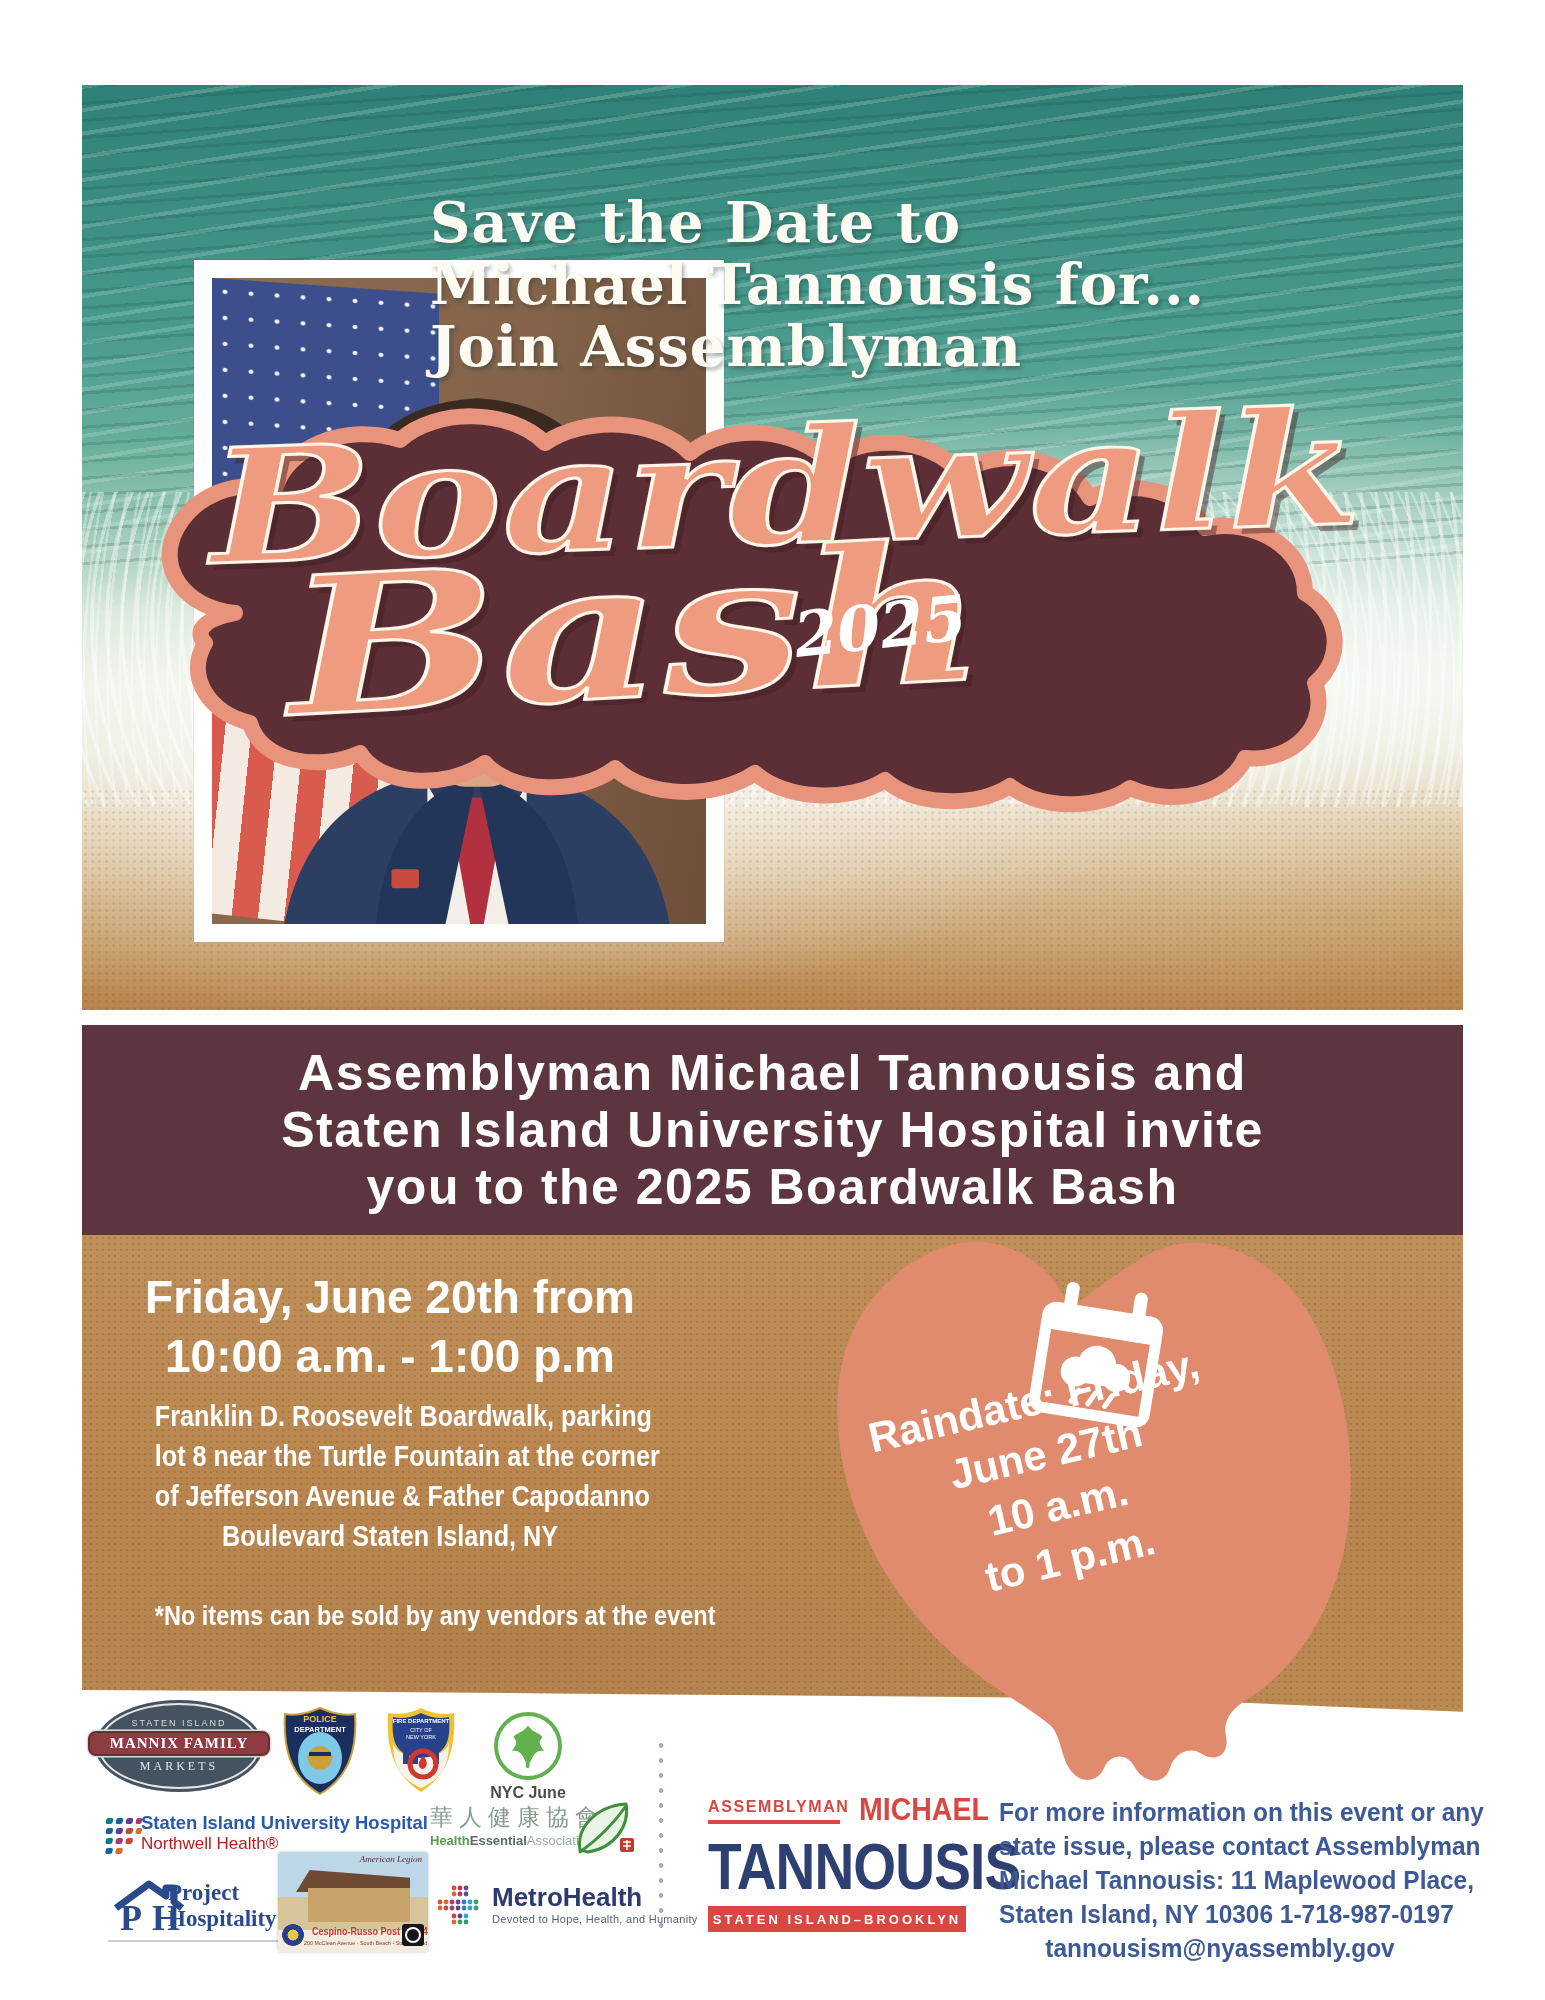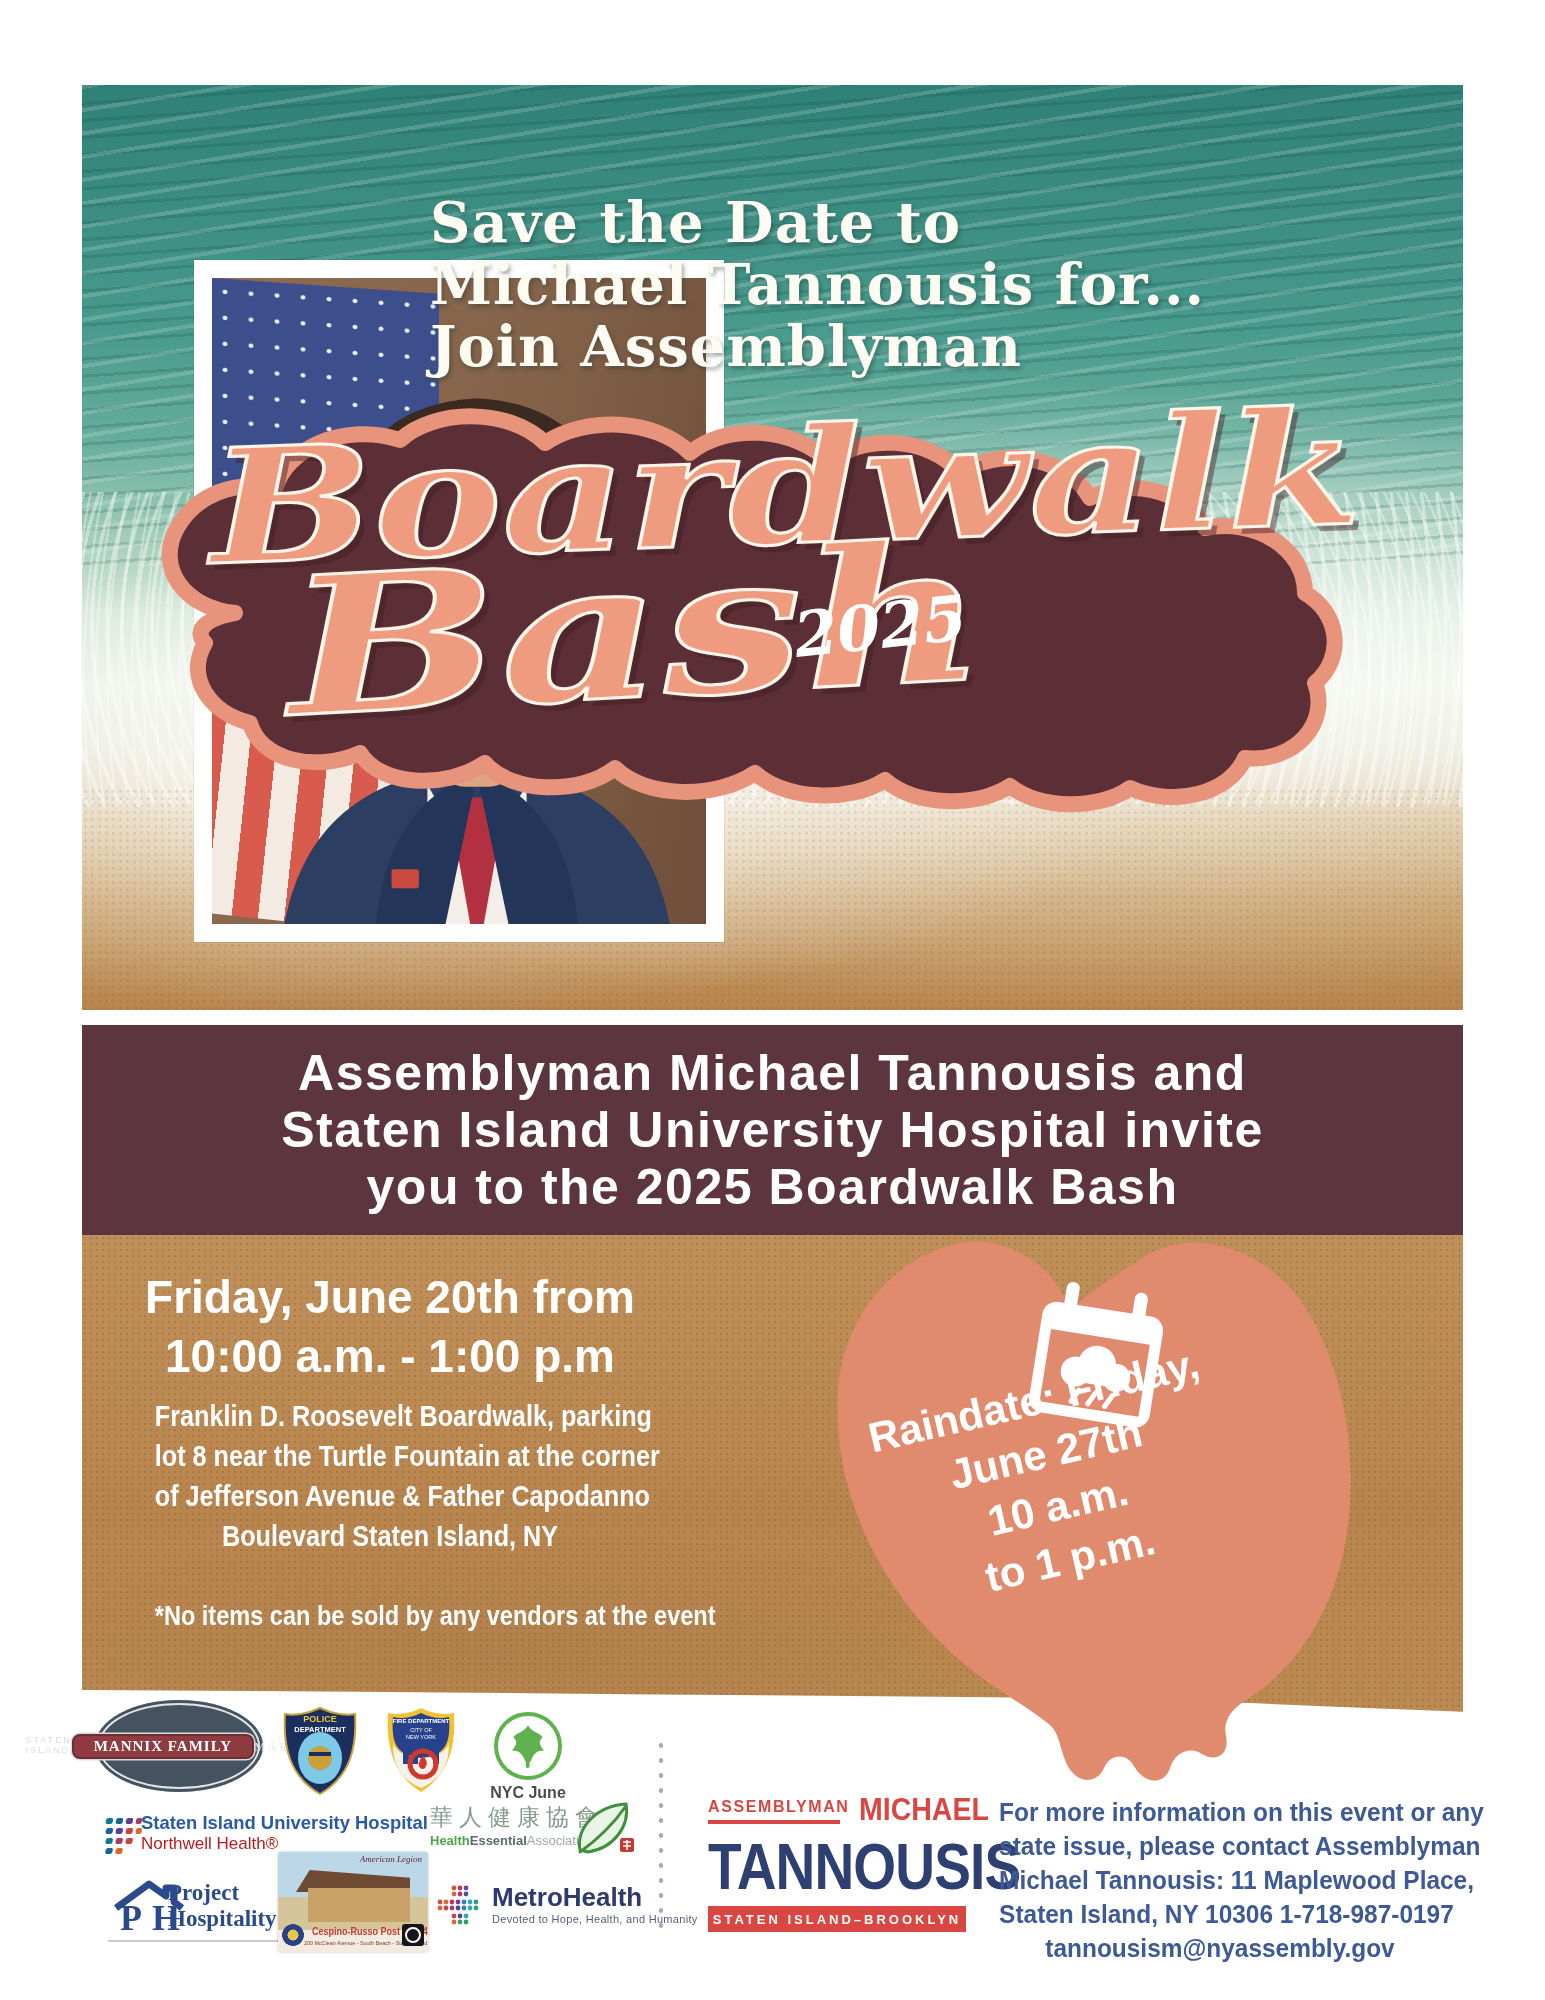--- a/index.html
+++ b/index.html
@@ -76,21 +76,21 @@
   .evt-loc  { font-size:30px; line-height:40px; transform:scaleX(.84); transform-origin:center; }
   .evt-note { font-size:28px; transform:scaleX(.84); transform-origin:center; }
 
   
   #raindate-text { left:812px; top:1372px; width:480px; transform:rotate(-13deg);
     color:#fff; font-weight:bold; font-size:42px; line-height:54px; text-align:center; }
 
   
   .mannix { left:95px; top:1700px; width:168px; height:92px; background:#44535f; border-radius:50%;
     box-shadow:inset 0 0 0 3px #44535f, inset 0 0 0 5px rgba(255,255,255,.85);
-    display:flex; flex-direction:row; align-items:center; justify-content:center; }
+    display:flex; flex-direction:column; align-items:center; justify-content:center; }
   .mannix .r1 { color:#d8dde1; font-size:9px; letter-spacing:2px; margin-bottom:3px; }
   .mannix .band { background:#8e3b41; border:2px solid #6e2c31; box-shadow:0 0 0 1.5px #d9dde0;
     border-radius:8px; padding:2px 20px; color:#fff; font-family:"Liberation Serif",serif;
     font-size:15px; font-weight:bold; letter-spacing:1px; }
   .mannix .r3 { color:#e3e7ea; font-family:"Liberation Serif",serif; font-size:12px; letter-spacing:3px; margin-top:3px; }
 
   .nyc-parks-ring { left:494px; top:1712px; width:68px; height:68px; border:4px solid #61b14e; border-radius:50%;
     display:flex; align-items:center; justify-content:center; }
   .nyc-parks-label { left:478px; top:1784px; width:100px; text-align:center;
     color:#4a4f45; font-weight:bold; font-size:16px; }

